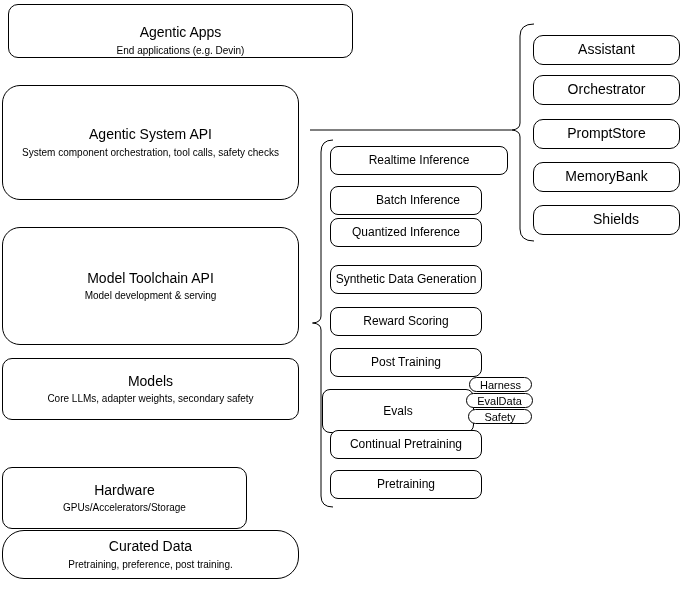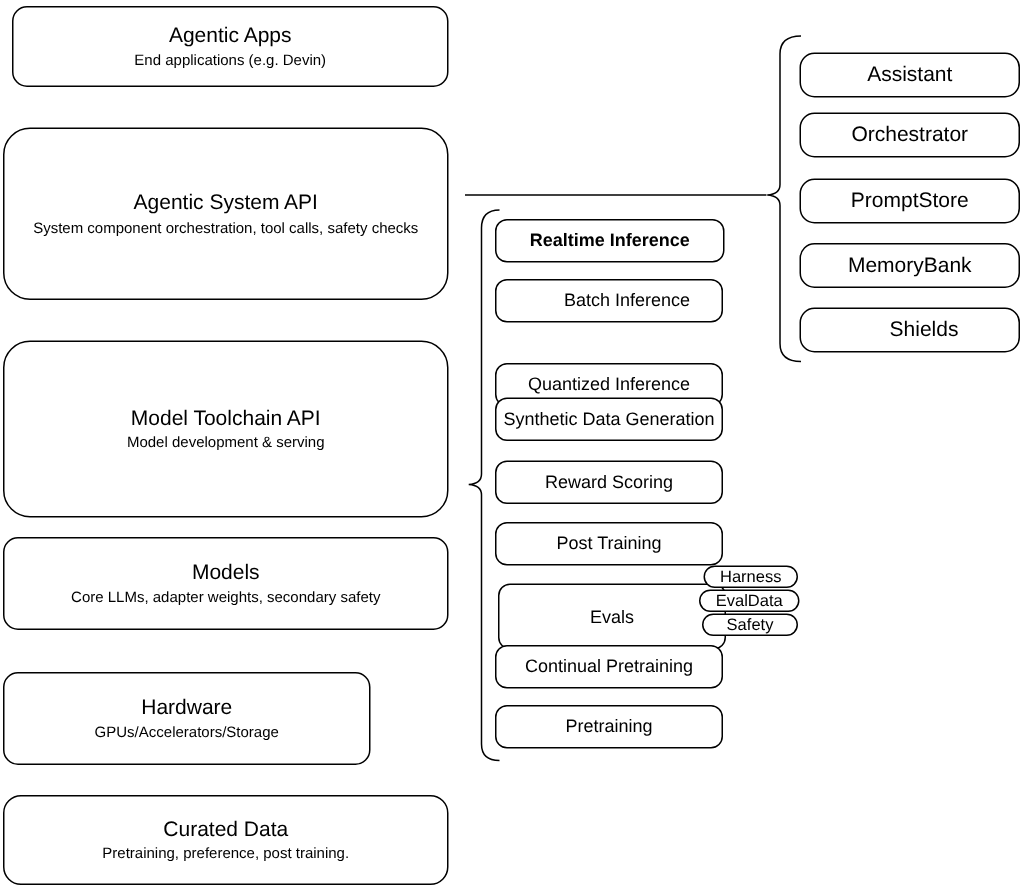--- a/index.html
+++ b/index.html
@@ -55,57 +55,57 @@
 
   <svg class="overlay" viewBox="0 0 682 591" xmlns="http://www.w3.org/2000/svg">
 
     <path d="M310,130 H511" fill="none" stroke="#000000" stroke-width="1"></path>
 
     <path fill="none" stroke="#000000" stroke-width="1" d="M333,140 Q321,140 321,152 L321,316 Q321,322.5 312.5,323 Q321,323.5 321,330 L321,496 Q321,507 333,507"></path>
 
     <path fill="none" stroke="#000000" stroke-width="1" d="M534,24 Q520,24 520,36 L520,123 Q520,129.5 511.5,130 Q520,130.5 520,137 L520,229 Q520,241 534,241"></path>
   </svg>
 
-  <div class="node" style="left:8px; top:4px; width:291px; height:54px; border-radius:10px;">
+  <div class="node" style="left:8px; top:4px; width:345px; height:54px; border-radius:10px;justify-content:flex-end;">
     <div class="title">Agentic Apps</div>
     <div class="subtitle">End applications (e.g. Devin)</div>
   </div>
 
   <div class="node" style="left:2px; top:85px; width:297px; height:115px; border-radius:18px;">
     <div class="title">Agentic System API</div>
     <div class="subtitle">System component orchestration, tool calls, safety checks</div>
   </div>
 
   <div class="node" style="left:2px; top:227px; width:297px; height:118px; border-radius:18px;">
     <div class="title">Model Toolchain API</div>
     <div class="subtitle">Model development &amp; serving</div>
   </div>
 
   <div class="node" style="left:2px; top:358px; width:297px; height:62px; border-radius:10px;">
     <div class="title">Models</div>
     <div class="subtitle">Core LLMs, adapter weights, secondary safety</div>
   </div>
 
-  <div class="node" style="left:2px; top:448px; width:245px; height:62px; border-radius:10px;">
+  <div class="node" style="left:2px; top:467px; width:245px; height:62px; border-radius:10px;">
     <div class="title">Hardware</div>
     <div class="subtitle">GPUs/Accelerators/Storage</div>
   </div>
 
-  <div class="node" style="left:2px; top:530px; width:297px; height:60px; border-radius:12px;text-align:right;">
+  <div class="node" style="left:2px; top:530px; width:297px; height:49px; border-radius:22px;text-align:right;">
     <div class="title">Curated Data</div>
     <div class="subtitle">Pretraining, preference, post training.</div>
   </div>
 
-  <div class="node small-node" style="left:330px; top:146px; width:153px; height:29px; border-radius:8px;font-weight:bold;">Realtime Inference</div>
+  <div class="node small-node" style="left:330px; top:146px; width:178px; height:29px; border-radius:8px;">Realtime Inference</div>
   <div class="node small-node" style="left:330px; top:186px; width:152px; height:29px; border-radius:8px;padding-left:24px;">Batch Inference</div>
-  <div class="node small-node" style="left:330px; top:242px; width:152px; height:29px; border-radius:8px;">Quantized Inference</div>
+  <div class="node small-node" style="left:330px; top:218px; width:152px; height:29px; border-radius:8px;">Quantized Inference</div>
   <div class="node small-node" style="left:330px; top:265px; width:152px; height:29px; border-radius:8px;text-align:center;">Synthetic Data Generation</div>
   <div class="node small-node" style="left:330px; top:307px; width:152px; height:29px; border-radius:8px;">Reward Scoring</div>
   <div class="node small-node" style="left:330px; top:348px; width:152px; height:29px; border-radius:8px;">Post Training</div>
-  <div class="node small-node" style="left:332px; top:389px; width:152px; height:44px; border-radius:8px;">Evals</div>
+  <div class="node small-node" style="left:322px; top:389px; width:152px; height:44px; border-radius:8px;">Evals</div>
   <div class="node small-node" style="left:330px; top:430px; width:152px; height:29px; border-radius:8px;">Continual Pretraining</div>
   <div class="node small-node" style="left:330px; top:470px; width:152px; height:29px; border-radius:8px;">Pretraining</div>
 
   <div class="pill" style="left:469px; top:377px; width:63px; height:15px;">Harness</div>
   <div class="pill" style="left:466px; top:393px; width:67px; height:15px;">EvalData</div>
   <div class="pill" style="left:468px; top:409px; width:64px; height:15px;">Safety</div>
 
   <div class="node right-node" style="left:533px; top:35px; width:147px; height:30px; border-radius:10px;">Assistant</div>
   <div class="node right-node" style="left:533px; top:75px; width:147px; height:30px; border-radius:10px;">Orchestrator</div>
   <div class="node right-node" style="left:533px; top:119px; width:147px; height:30px; border-radius:10px;">PromptStore</div>

